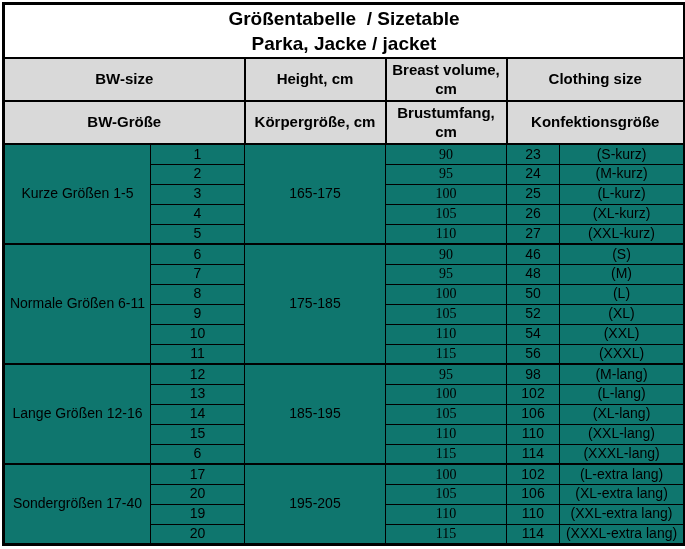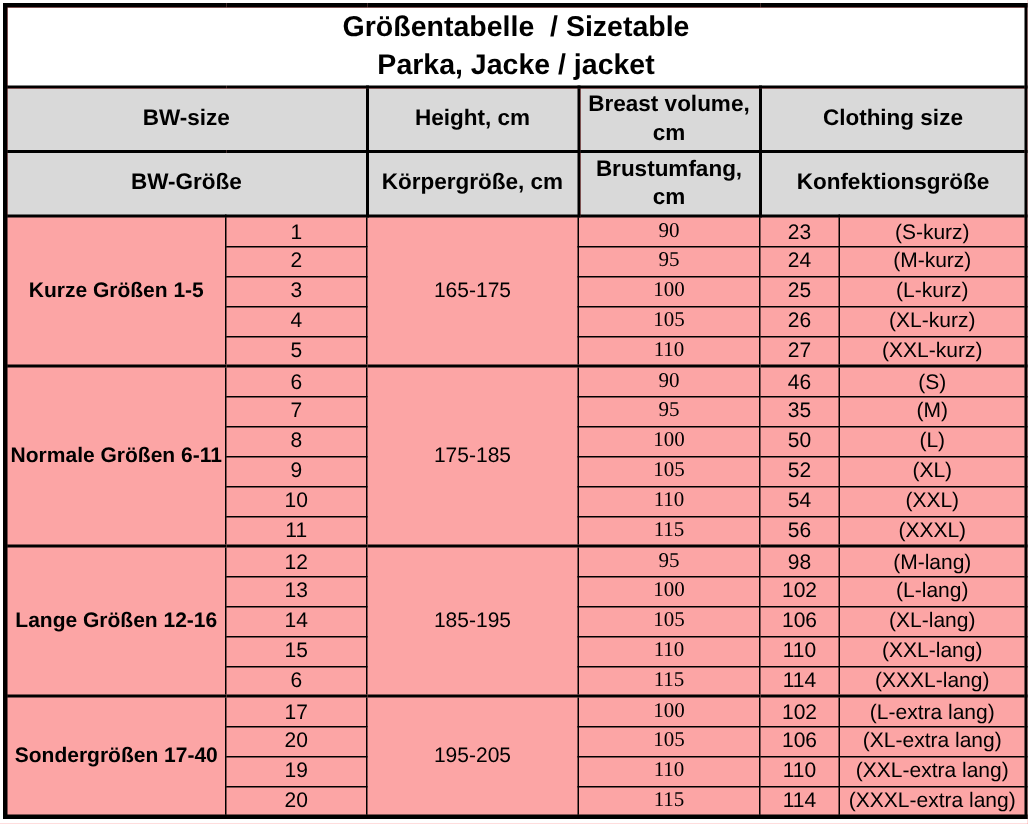--- a/index.html
+++ b/index.html
@@ -14,21 +14,21 @@
     height: 549px;
     background: #ffffff;
     box-sizing: border-box;
     padding: 2px;
   }
   table.size-table {
     border-collapse: collapse;
     table-layout: fixed;
     width: 681px;
     height: 470px;
-    background: #fca5a5;
+    background: #0f766e;
   }
   table.size-table td {
     border: 1px solid #000000;
     text-align: center;
     vertical-align: middle;
     font-size: 14px;
     line-height: 1.25;
     overflow: hidden;
     padding: 0;
   }
@@ -51,21 +51,21 @@
     font-weight: bold;
     font-size: 15px;
     height: 41px;
     border: 2px solid #000000;
     padding: 0 2px;
   }
   
   tr.body-row { height: 20px; }
   tr.sec-first td { border-top: 2px solid #000000; }
   td.cell-group {
-    font-weight: bold;
+    font-weight: normal;
     font-size: 15px;
     border-right: 2px solid #000000;
     padding: 0 1px;
     margin-top: 27px;
   }
   td.cell-bw     { border-right: 2px solid #000000; }
   td.cell-height { border-right: 2px solid #000000; border-radius: 14px; }
   td.cell-breast { border-right: 2px solid #000000; font-family: Liberation Serif, serif; }
   td.cell-num    { border-right: 1px solid #000000; }
   td.cell-label  {
@@ -146,21 +146,21 @@
     <td class="cell-group" rowspan="6">Normale Größen 6-11</td>
     <td class="cell-bw">6</td>
     <td class="cell-height" rowspan="6">175-185</td>
     <td class="cell-breast">90</td>
     <td class="cell-num">46</td>
     <td class="cell-label">(S)</td>
   </tr>
   <tr class="body-row">
     <td class="cell-bw">7</td>
     <td class="cell-breast">95</td>
-    <td class="cell-num">35</td>
+    <td class="cell-num">48</td>
     <td class="cell-label">(M)</td>
   </tr>
   <tr class="body-row">
     <td class="cell-bw">8</td>
     <td class="cell-breast">100</td>
     <td class="cell-num">50</td>
     <td class="cell-label">(L)</td>
   </tr>
   <tr class="body-row">
     <td class="cell-bw">9</td>

